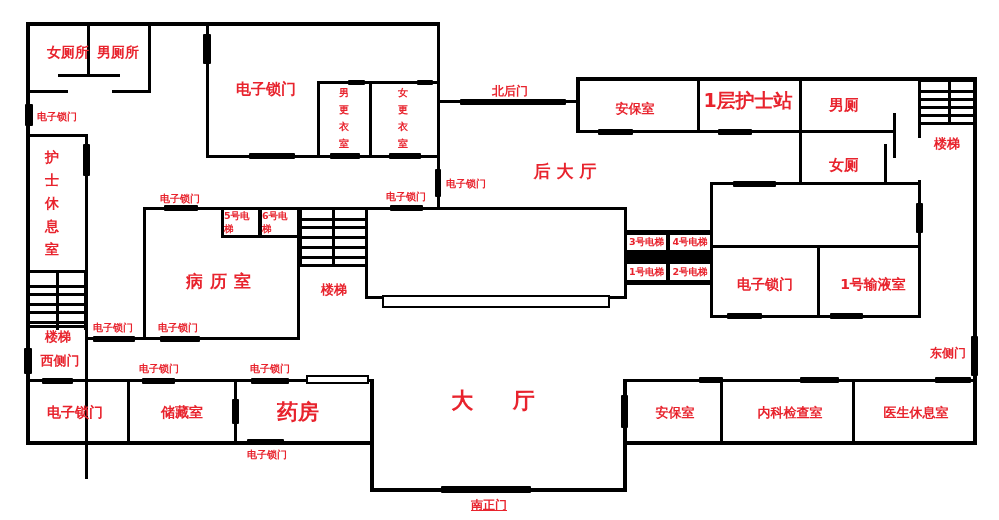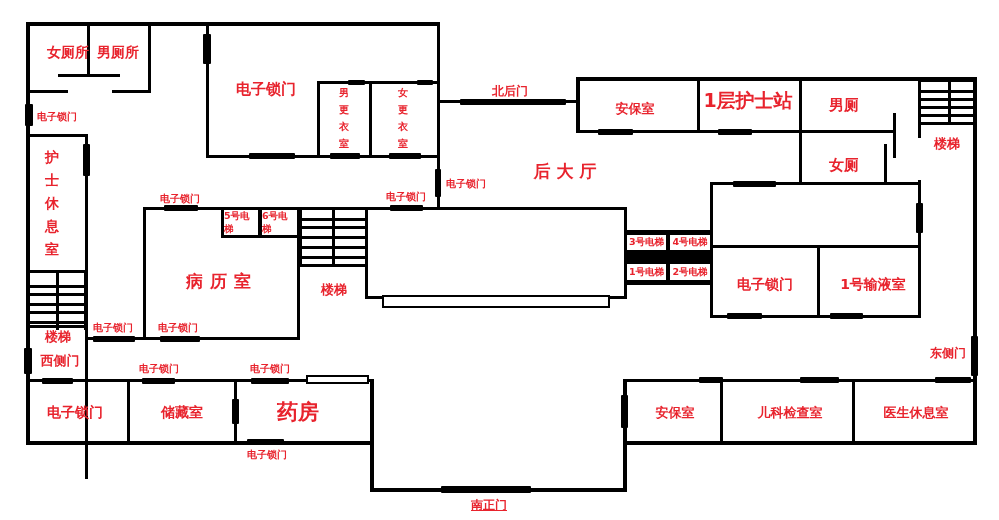--- a/index.html
+++ b/index.html
@@ -196,22 +196,23 @@
   <div class="lbl" style="left:222px;top:281px;font-size:17px;letter-spacing:7px;">病历室</div>
   <div class="lbl" style="left:334px;top:289px;font-size:13px;">楼梯</div>
   <div class="lbl" style="left:765px;top:284px;font-size:14px;">电子锁门</div>
   <div class="lbl" style="left:873px;top:284px;font-size:14px;">1号输液室</div>
   <div class="lbl" style="left:58px;top:336px;font-size:13px;">楼梯</div>
   <div class="lbl" style="left:60px;top:360px;font-size:13px;">西侧门</div>
   <div class="lbl" style="left:948px;top:353px;font-size:12px;">东侧门</div>
   <div class="lbl" style="left:75px;top:412px;font-size:14px;">电子锁门</div>
   <div class="lbl" style="left:182px;top:412px;font-size:14px;">储藏室</div>
   <div class="lbl" style="left:298px;top:412px;font-size:21px;">药房</div>
+  <div class="lbl" style="left:501px;top:401px;font-size:22px;letter-spacing:16px;">大 厅</div>
   <div class="lbl" style="left:675px;top:412px;font-size:13px;">安保室</div>
-  <div class="lbl" style="left:790px;top:412px;font-size:13px;">儿科检查室</div>
+  <div class="lbl" style="left:790px;top:412px;font-size:13px;">内科检查室</div>
   <div class="lbl" style="left:916px;top:412px;font-size:13px;">医生休息室</div>
   <div class="lbl" style="left:489px;top:505px;font-size:12px;text-decoration:underline;">南正门</div>
 
   <div class="lbl" style="left:57px;top:117px;font-size:10px;">电子锁门</div>
   <div class="lbl" style="left:466px;top:184px;font-size:10px;">电子锁门</div>
   <div class="lbl" style="left:406px;top:197px;font-size:10px;">电子锁门</div>
   <div class="lbl" style="left:180px;top:199px;font-size:10px;">电子锁门</div>
   <div class="lbl" style="left:113px;top:328px;font-size:10px;">电子锁门</div>
   <div class="lbl" style="left:178px;top:328px;font-size:10px;">电子锁门</div>
   <div class="lbl" style="left:159px;top:369px;font-size:10px;">电子锁门</div>

